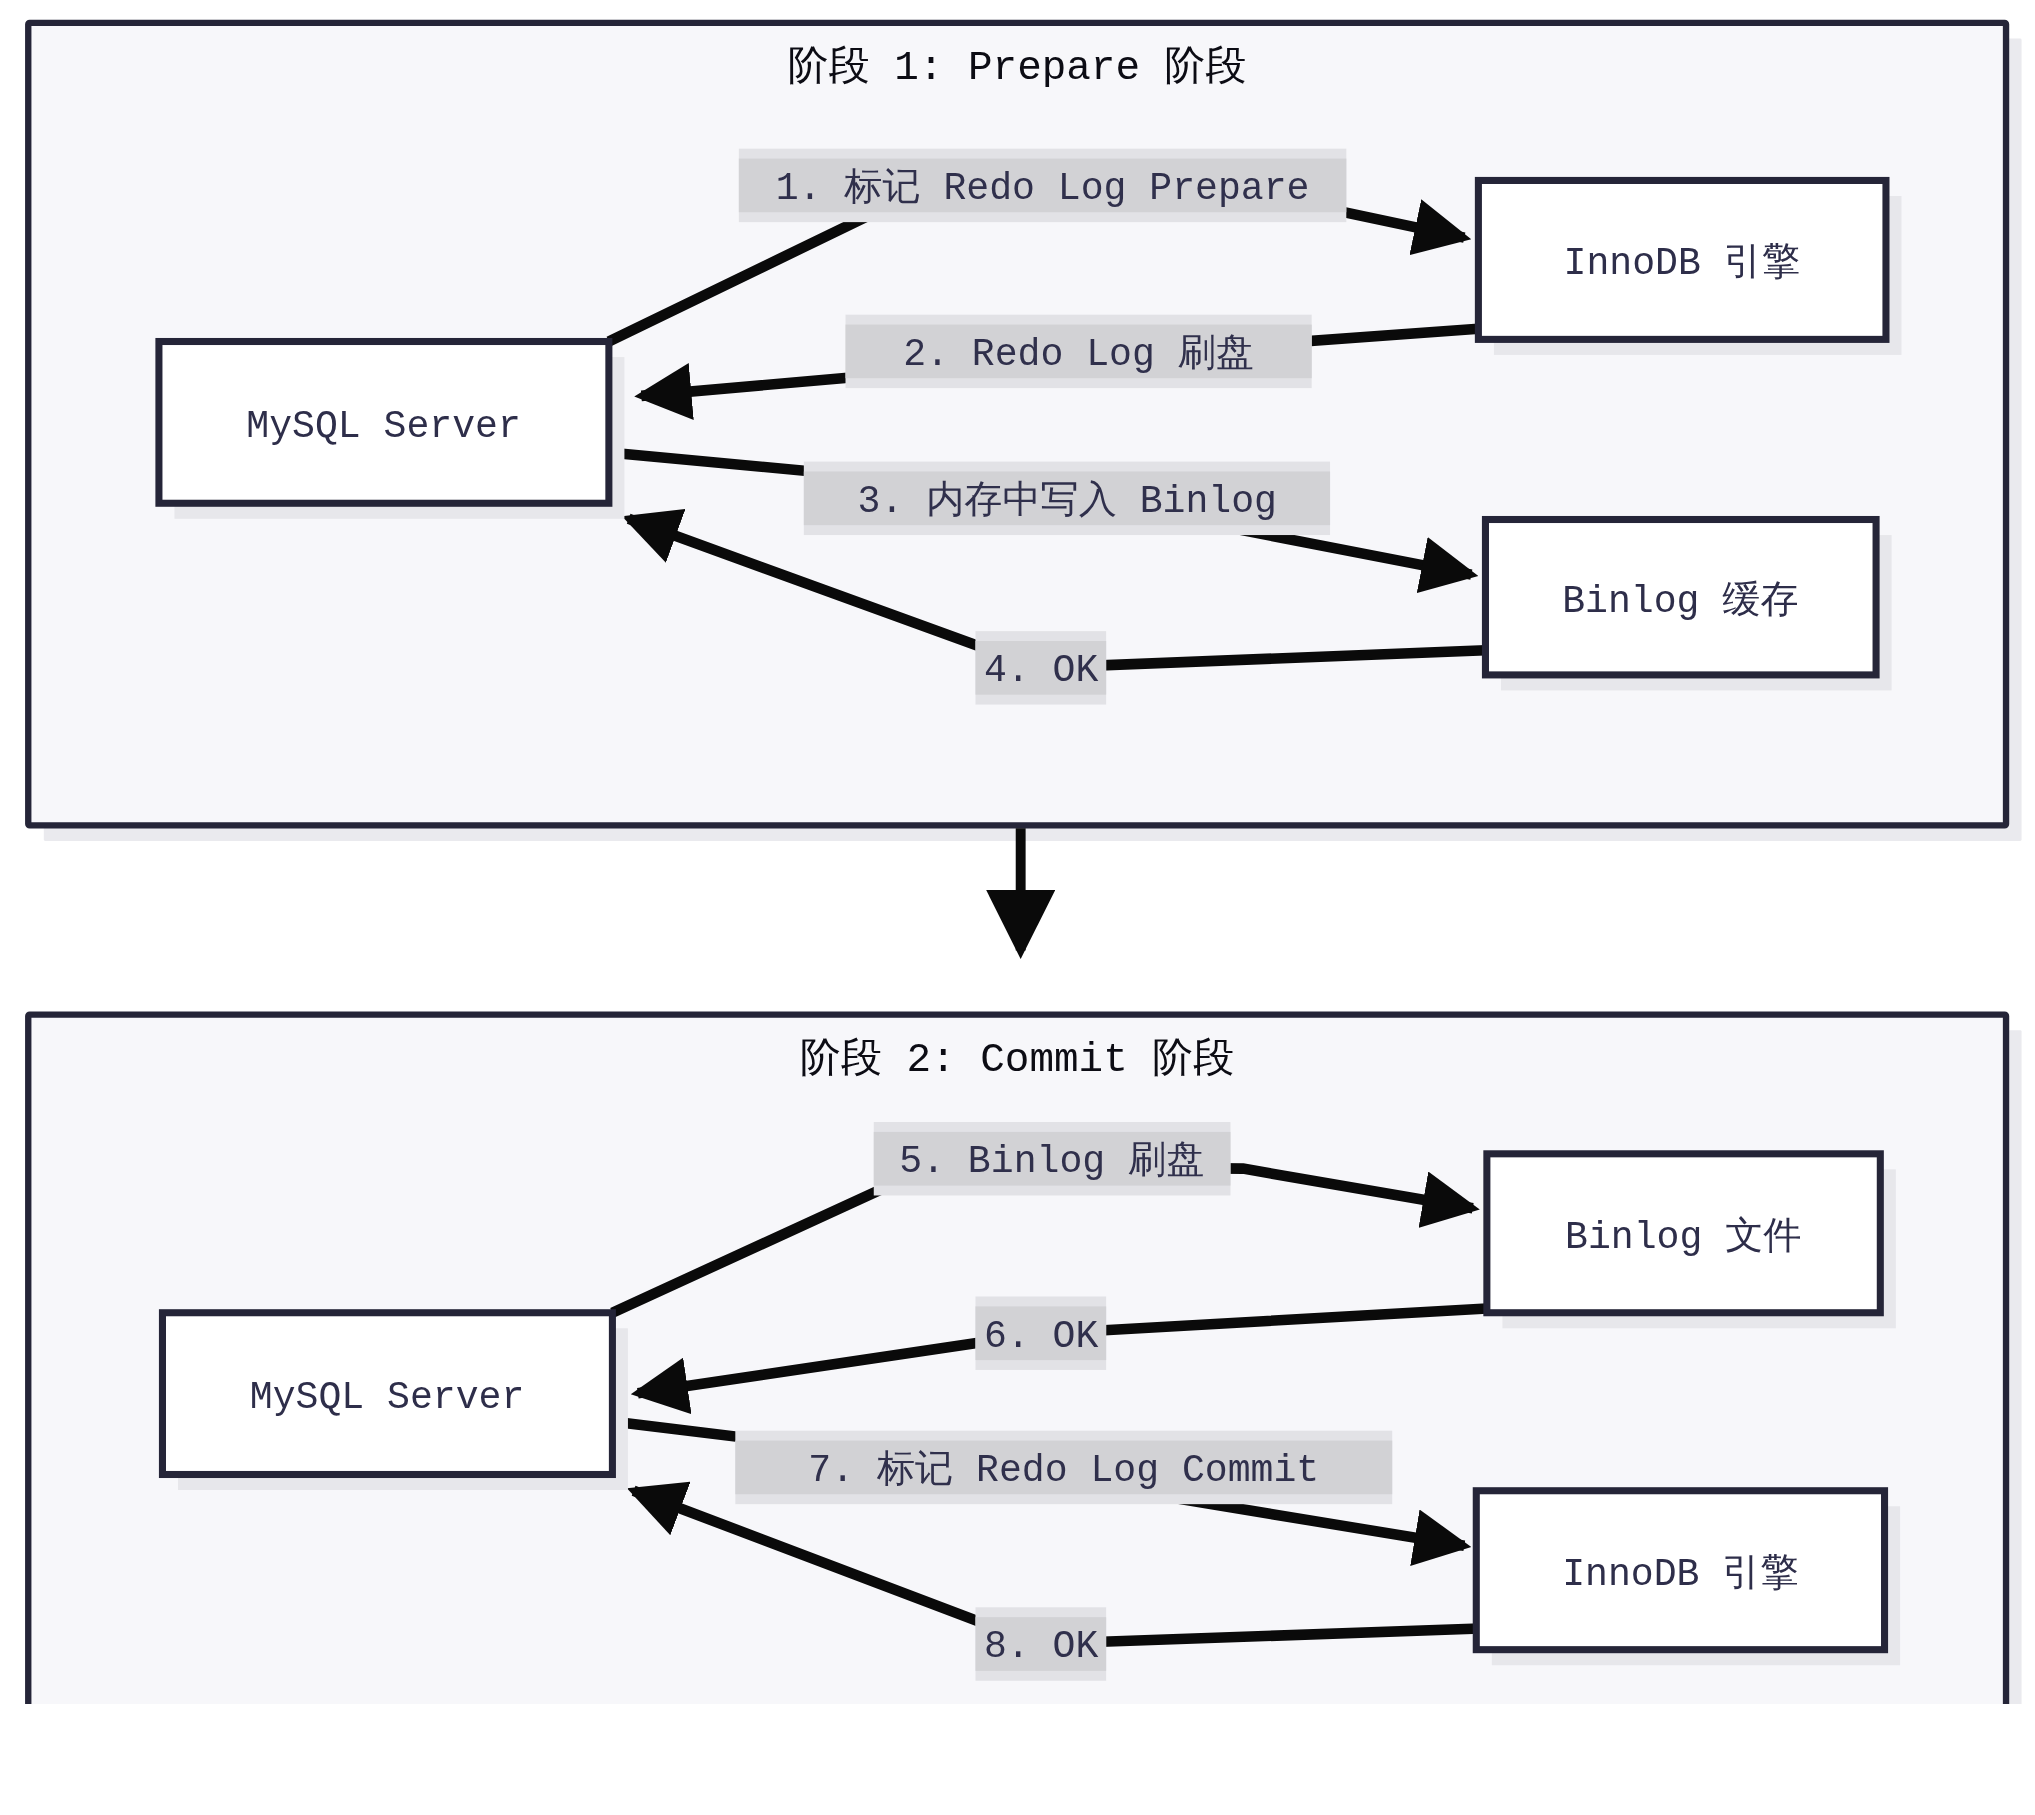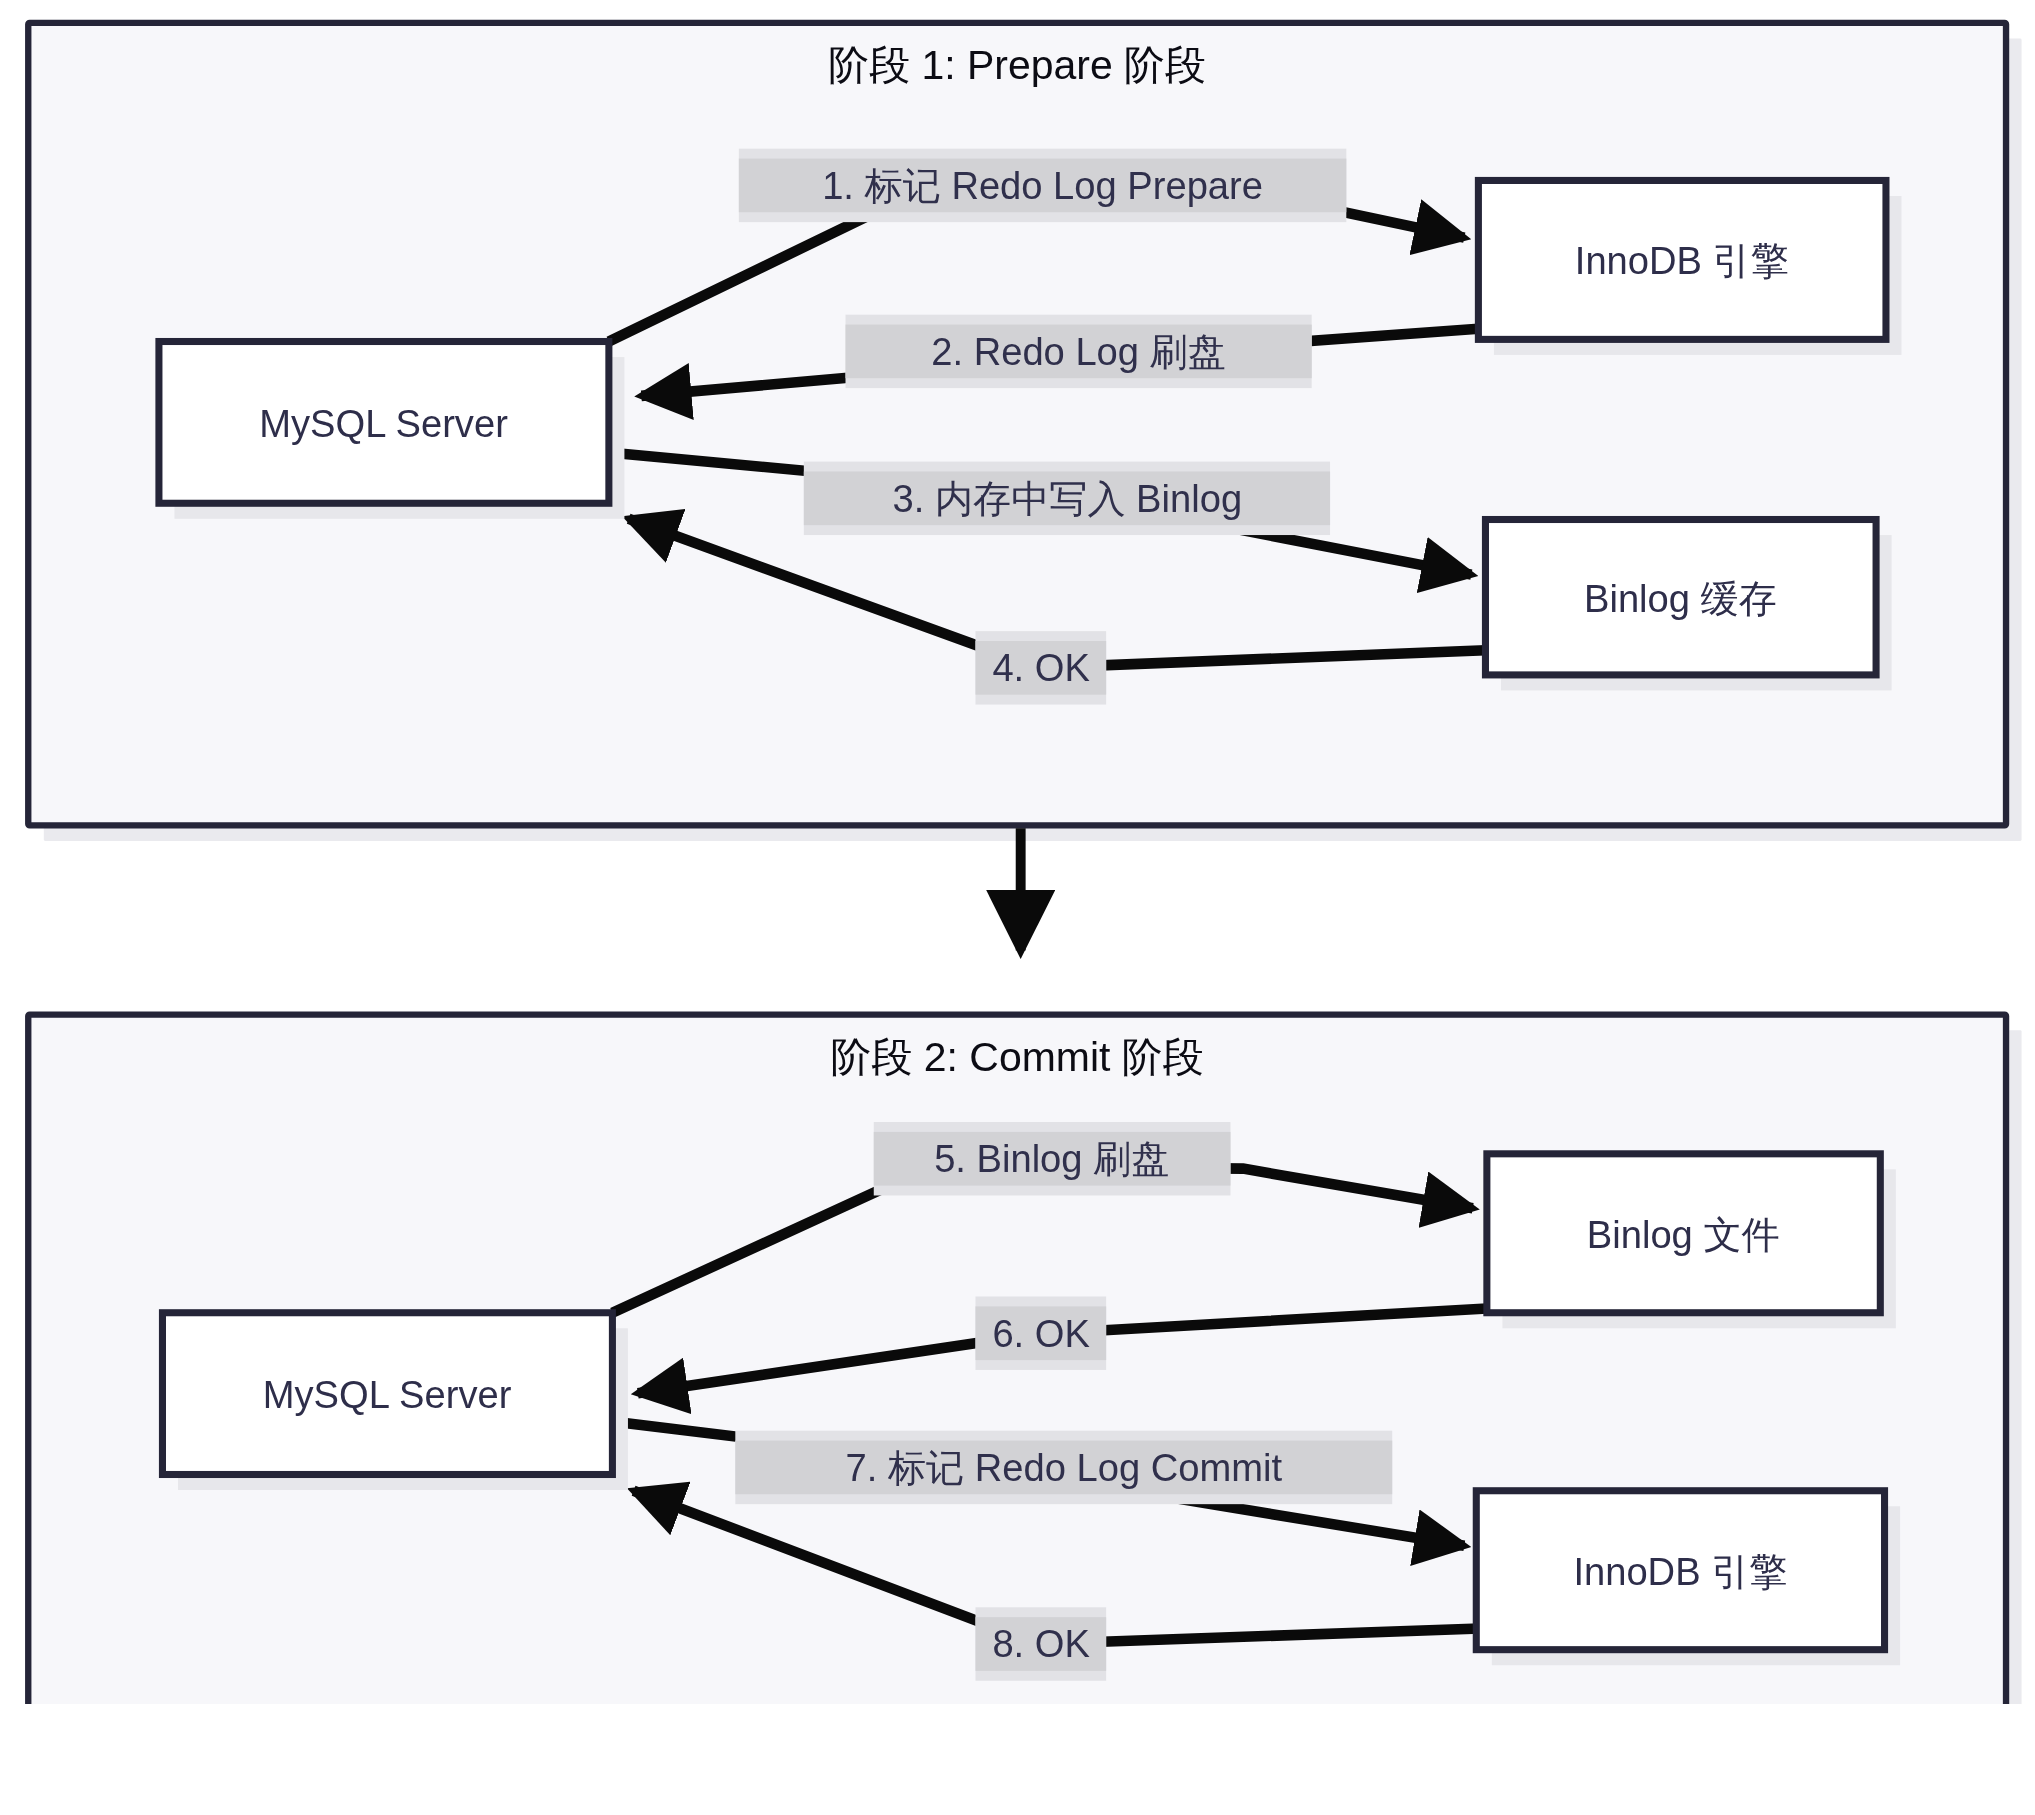--- a/index.html
+++ b/index.html
@@ -4,21 +4,21 @@
 <style>
   html, body {
     margin: 0;
     padding: 0;
     background: #ffffff;
   }
   .stage {
     width: 2035px;
     height: 1704px;
     position: relative;
-    font-family: Liberation Sans, sans-serif;
+    font-family: Liberation Mono, monospace;
   }
   svg { display: block; }
 
   .panel        { fill: #f7f7fa; stroke: #252538; stroke-width: 9px; }
   .panel-shadow { fill: #eaeaee; }
   .node         { fill: #ffffff; stroke: #252538; stroke-width: 10px; }
   .node-shadow  { fill: #e7e7eb; }
 
   .title-text {
     font-size: 58px;

